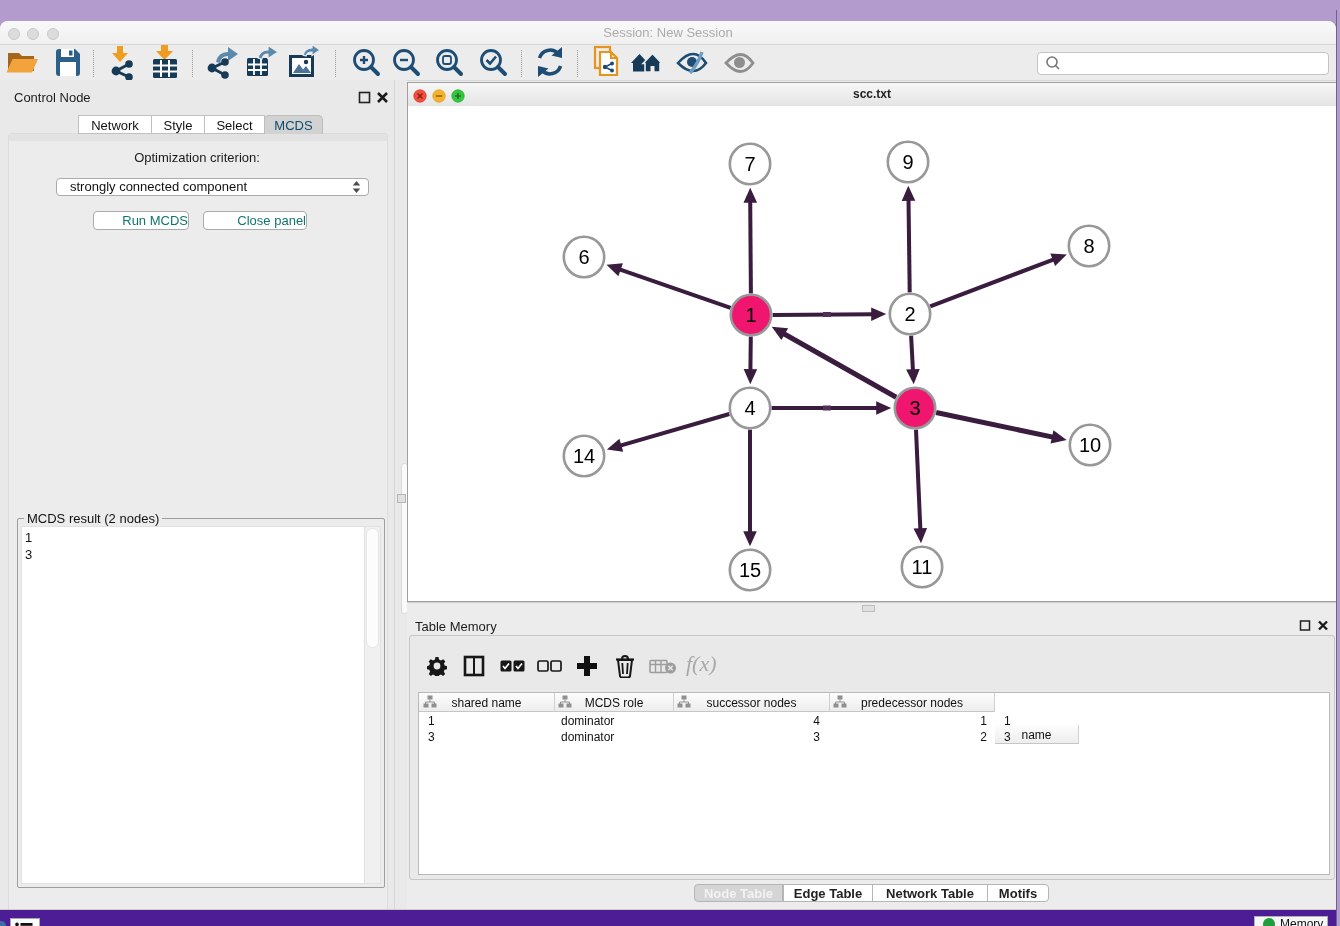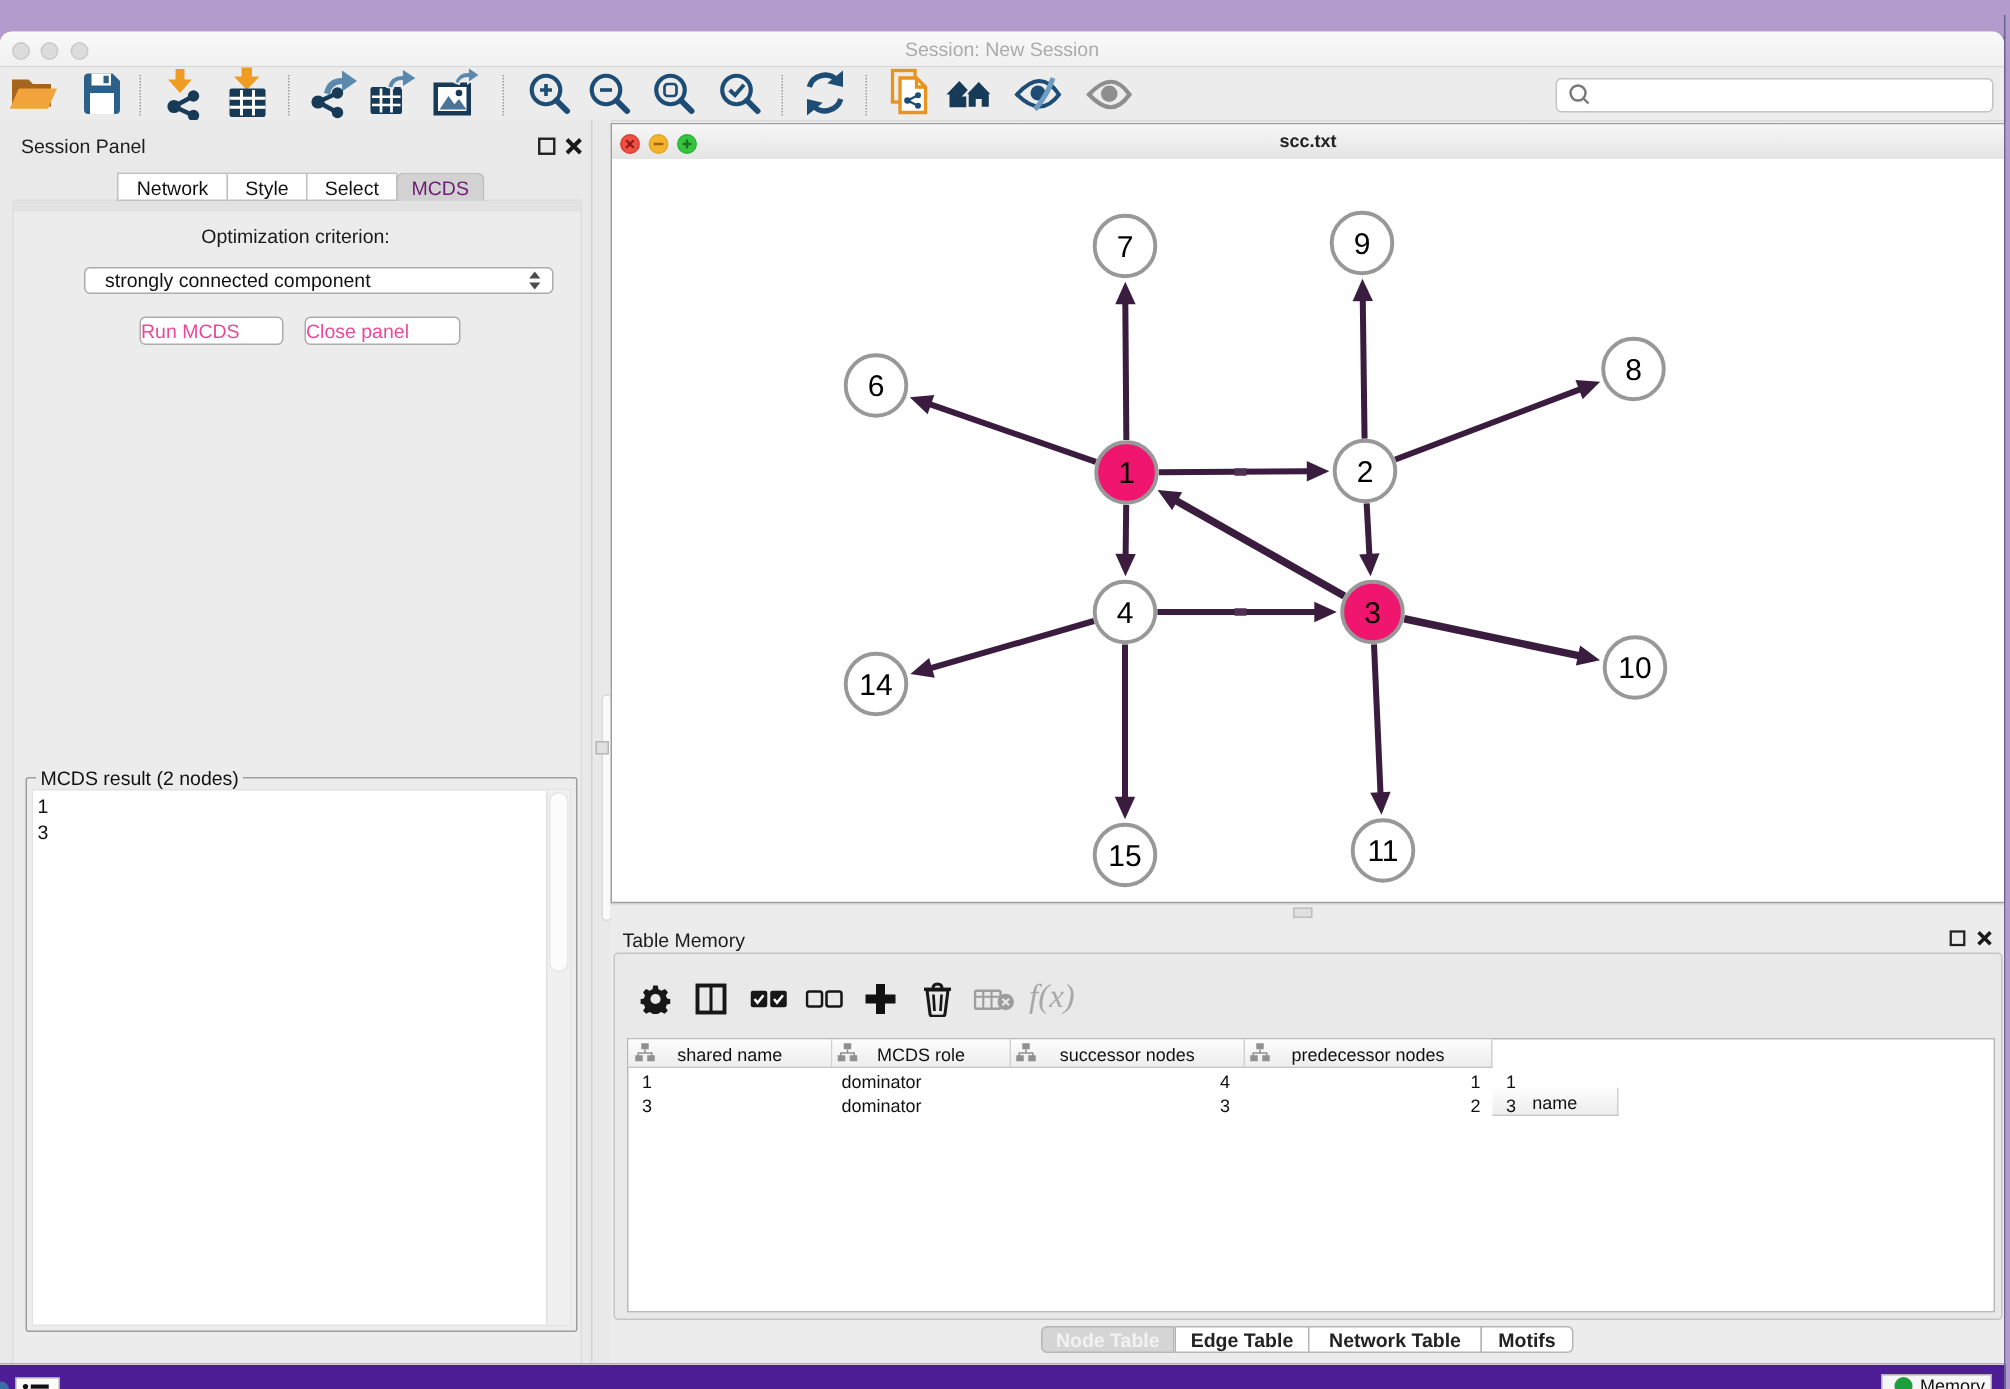--- a/index.html
+++ b/index.html
@@ -11,25 +11,25 @@
 #wtitle{position:absolute;top:4px;left:0;width:100%;text-align:center;font-size:13px;color:#ababab;}
 #toolbar{position:absolute;left:0;top:24px;width:100%;height:35px;background:#ececec;border-bottom:1px solid #d8d8d8;}
 .sep{position:absolute;top:5px;height:27px;width:0;border-left:1px dotted #9a9a9a;}
 .tbi{position:absolute;top:-1px;}
 #search{position:absolute;left:1037px;top:7px;width:290px;height:21px;background:#fff;border:1px solid #c4c4c4;border-radius:4px;}
 
 #leftpanel{position:absolute;left:0;top:59px;width:394px;height:829px;background:#e9e9e9;border-right:1px solid #d2d2d2;}
 #cptitle{position:absolute;left:14px;top:10px;font-size:13px;color:#1c1c1c;}
 .tabs{position:absolute;left:0;top:35px;width:100%;height:19px;font-size:13px;color:#111;}
 .tab{position:absolute;top:0;height:19px;background:#fff;border:1px solid #c0c0c0;box-sizing:border-box;text-align:center;line-height:19px;}
-.tabsel{background:#d2d2d2;color:#701a75;border-radius:5px 5px 0 0;border:1px solid #bdbdbd;border-bottom:none;}
+.tabsel{background:#d2d2d2;color:#0c4a6e;border-radius:5px 5px 0 0;border:1px solid #bdbdbd;border-bottom:none;}
 #innerpanel{position:absolute;left:8px;top:53px;width:378px;height:777px;background:#ececec;border:1px solid #dcdcdc;border-radius:3px;}
 #optlabel{position:absolute;left:0;top:70px;width:100%;text-align:center;font-size:13px;color:#1a1a1a;}
 #dropdown{position:absolute;left:44px;top:98px;width:311px;height:16px;background:#fff;border:1px solid #ababab;border-radius:4px;font-size:13px;line-height:16px;color:#111;margin-left:12px;}
-.btn{position:absolute;top:131px;height:17px;background:#fff;border:1px solid #ababab;border-radius:4px;font-size:13px;text-align:left;line-height:17px;color:#ec4899;}
+.btn{position:absolute;top:131px;height:17px;background:#fff;border:1px solid #ababab;border-radius:4px;font-size:13px;text-align:right;line-height:17px;color:#0f766e;}
 #groupbox{position:absolute;left:17px;top:438px;width:366px;height:368px;border:1px solid #9e9e9e;border-radius:2px;}
 #gblabel{position:absolute;left:6px;top:-8px;background:#ececec;padding:0 3px;font-size:13px;color:#111;}
 #gbwhite{position:absolute;left:3px;top:7px;right:3px;bottom:3px;background:#fff;border:1px solid #e2e2e2;}
 
 #netwin{position:absolute;left:407px;top:61px;width:930px;height:520px;background:#fff;border:1px solid #9f9f9f;box-sizing:border-box;}
 #nettitle{position:absolute;left:0;top:0;width:100%;height:23px;background:linear-gradient(#f7f7f7,#e4e4e4);border-bottom:1px solid #b7b7b7;}
 #netname{position:absolute;top:4px;left:0;width:100%;text-align:center;font-size:12px;font-weight:bold;color:#222;}
 #canvas{position:absolute;left:0px;top:23px;width:928px;height:495px;background:#fff;}
 
 #vsplit{position:absolute;left:394px;top:59px;width:13px;height:829px;background:#e9e9e9;border-left:1px solid #d6d6d6;box-sizing:border-box;}
@@ -163,21 +163,21 @@
       <circle cx="17.5" cy="18.5" r="5.5" fill="#8e8e8e"></circle>
     </svg>
     <div id="search">
       <svg width="18" height="18" viewBox="0 0 18 18" style="position:absolute;left:6px;top:1px;">
         <circle cx="8" cy="8" r="5" fill="none" stroke="#777" stroke-width="1.6"></circle>
         <path d="M11.5 11.5 L15 15" stroke="#777" stroke-width="1.6"></path>
       </svg>
     </div>
   </div>
   <div id="leftpanel">
-    <div id="cptitle">Session Panel</div>
+    <div id="cptitle">Control Node</div>
     <svg class="abs" style="left:358px;top:11px;" width="32" height="13" viewBox="0 0 32 13">
       <rect x="1.5" y="1.5" width="10" height="10" fill="none" stroke="#222" stroke-width="1.6"></rect>
       <path d="M20 2 L29 11 M29 2 L20 11" stroke="#1a1a1a" stroke-width="2.6"></path>
     </svg>
     <div id="innerpanel">
         <div style="position:absolute;left:0;top:0;width:100%;height:7px;background:#e2e2e2;border-radius:3px 3px 0 0;"></div>
       </div>
     <div class="tabs">
       <div class="tab" style="left:78px;width:74px;">Network</div>
       <div class="tab" style="left:151px;width:54px;">Style</div>

